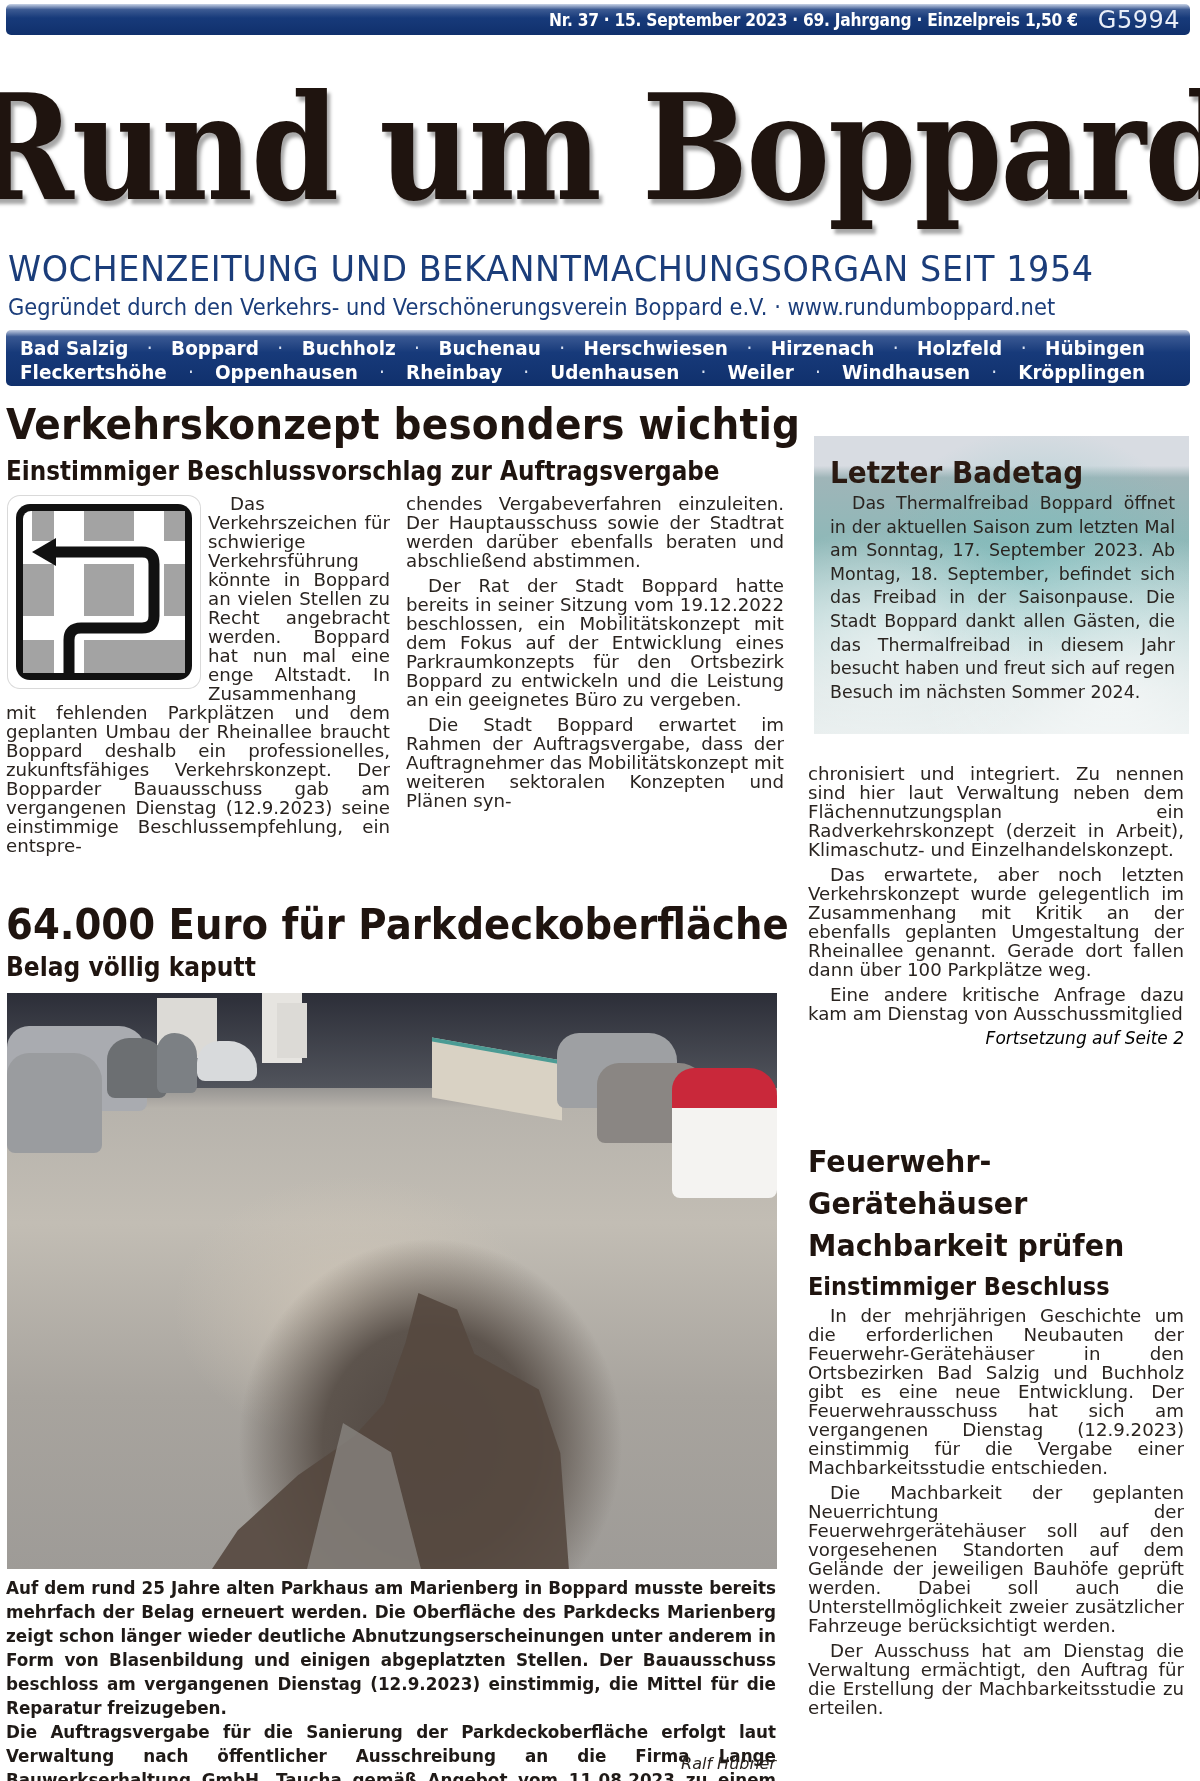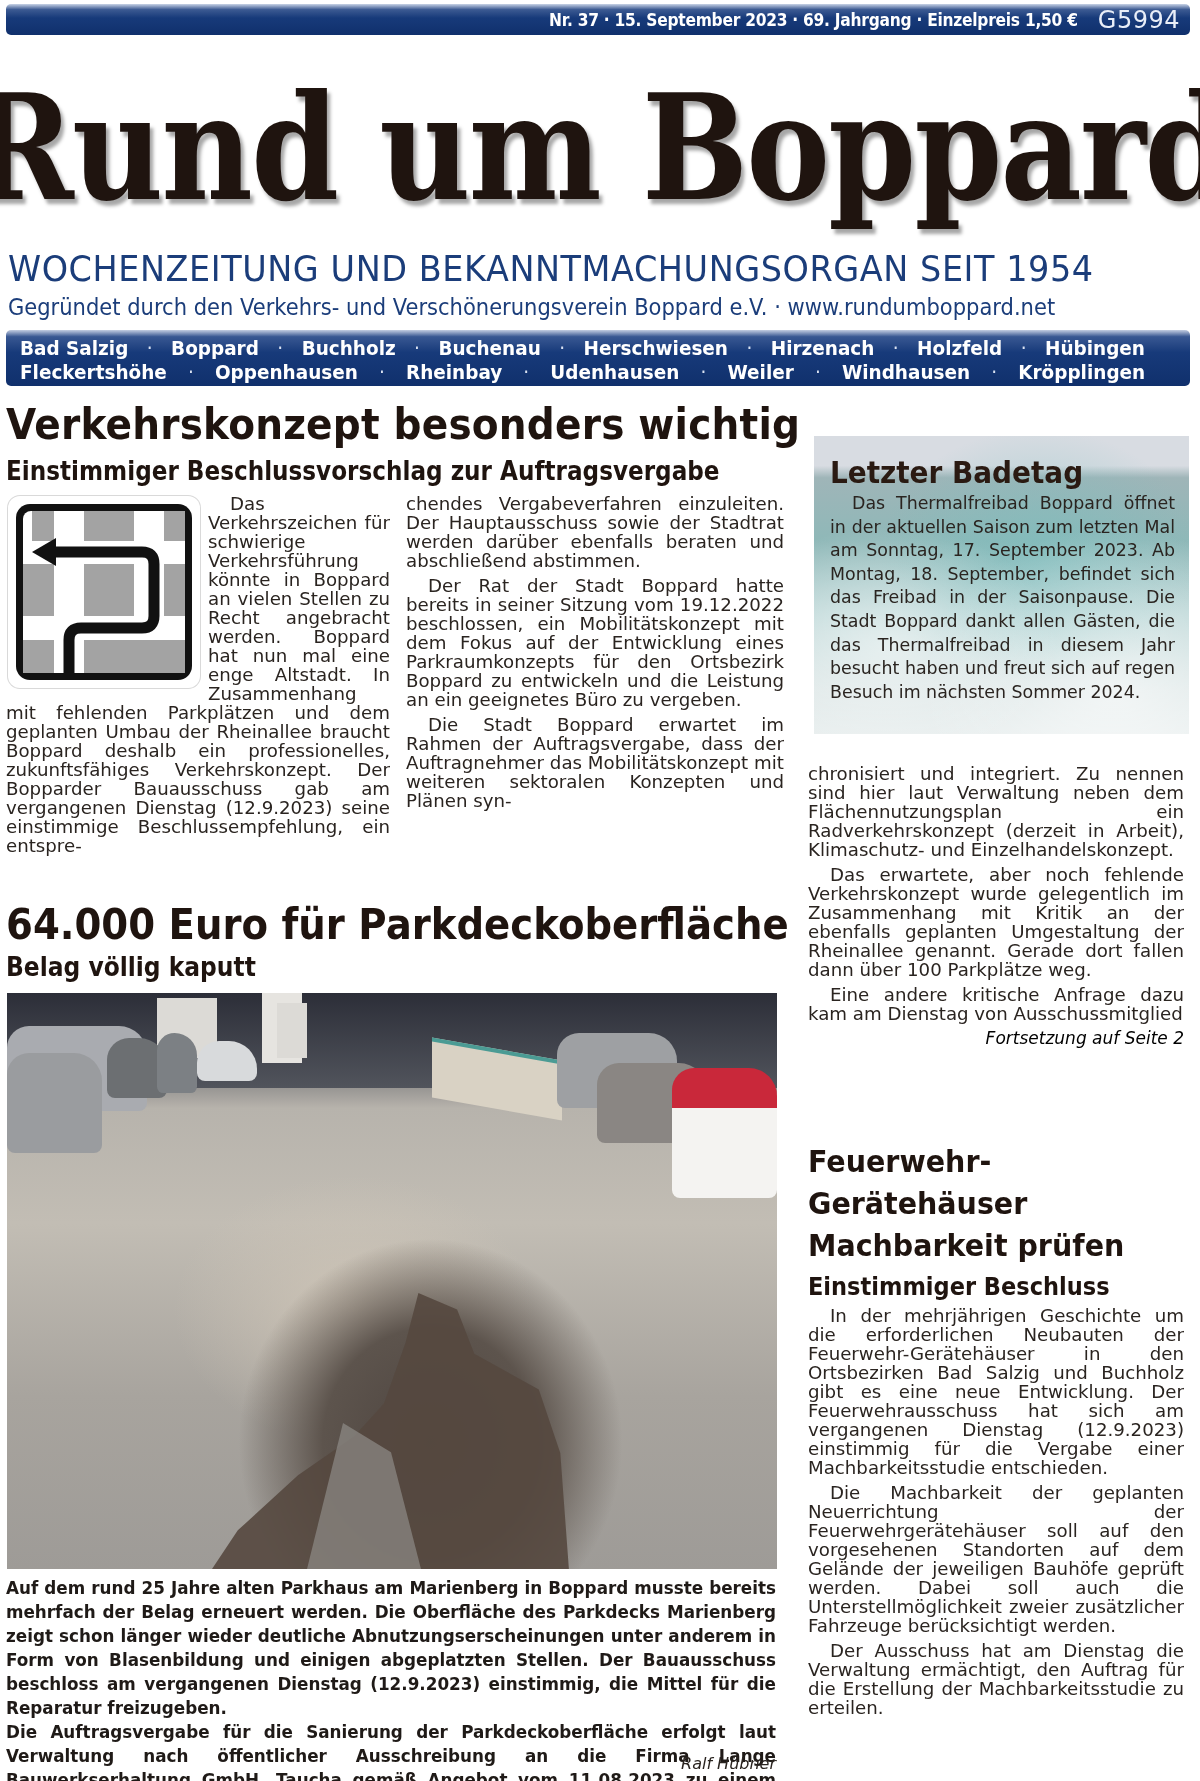--- a/index.html
+++ b/index.html
@@ -176,21 +176,21 @@
 
 <div class="badetag">
   <div class="title">Letzter Badetag</div>
   <div class="body-text">
     <p>Das Thermalfreibad Boppard öffnet in der aktuellen Saison zum letzten Mal am Sonntag, 17. September 2023. Ab Montag, 18. September, befindet sich das Freibad in der Saisonpause. Die Stadt Boppard dankt allen Gästen, die das Thermalfreibad in diesem Jahr besucht haben und freut sich auf regen Besuch im nächsten Sommer 2024.</p>
   </div>
 </div>
 
 <div class="col3a body-text">
   <p class="noindent">chronisiert und integriert. Zu nennen sind hier laut Verwaltung neben dem Flächennutzungsplan ein Radverkehrskonzept (derzeit in Arbeit), Klimaschutz- und Einzelhandelskonzept.</p>
-  <p>Das erwartete, aber noch fehlende Verkehrskonzept wurde gelegentlich im Zusammenhang mit Kritik an der ebenfalls geplanten Umgestaltung der Rheinallee genannt. Gerade dort fallen dann über 100 Parkplätze weg.</p>
+  <p>Das erwartete, aber noch letzten Verkehrskonzept wurde gelegentlich im Zusammenhang mit Kritik an der ebenfalls geplanten Umgestaltung der Rheinallee genannt. Gerade dort fallen dann über 100 Parkplätze weg.</p>
   <p>Eine andere kritische Anfrage dazu kam am Dienstag von Ausschussmitglied</p>
   <div class="cont">Fortsetzung auf Seite 2</div>
 </div>
 
 <h1 class="hl2">64.000 Euro für Parkdeckoberfläche</h1>
 <h2 class="sub2">Belag völlig kaputt</h2>
 
 <div class="photo">
   <div class="sky"></div>
   <div class="bldg" style="left:150px;top:5px;width:60px;height:60px;"></div>

